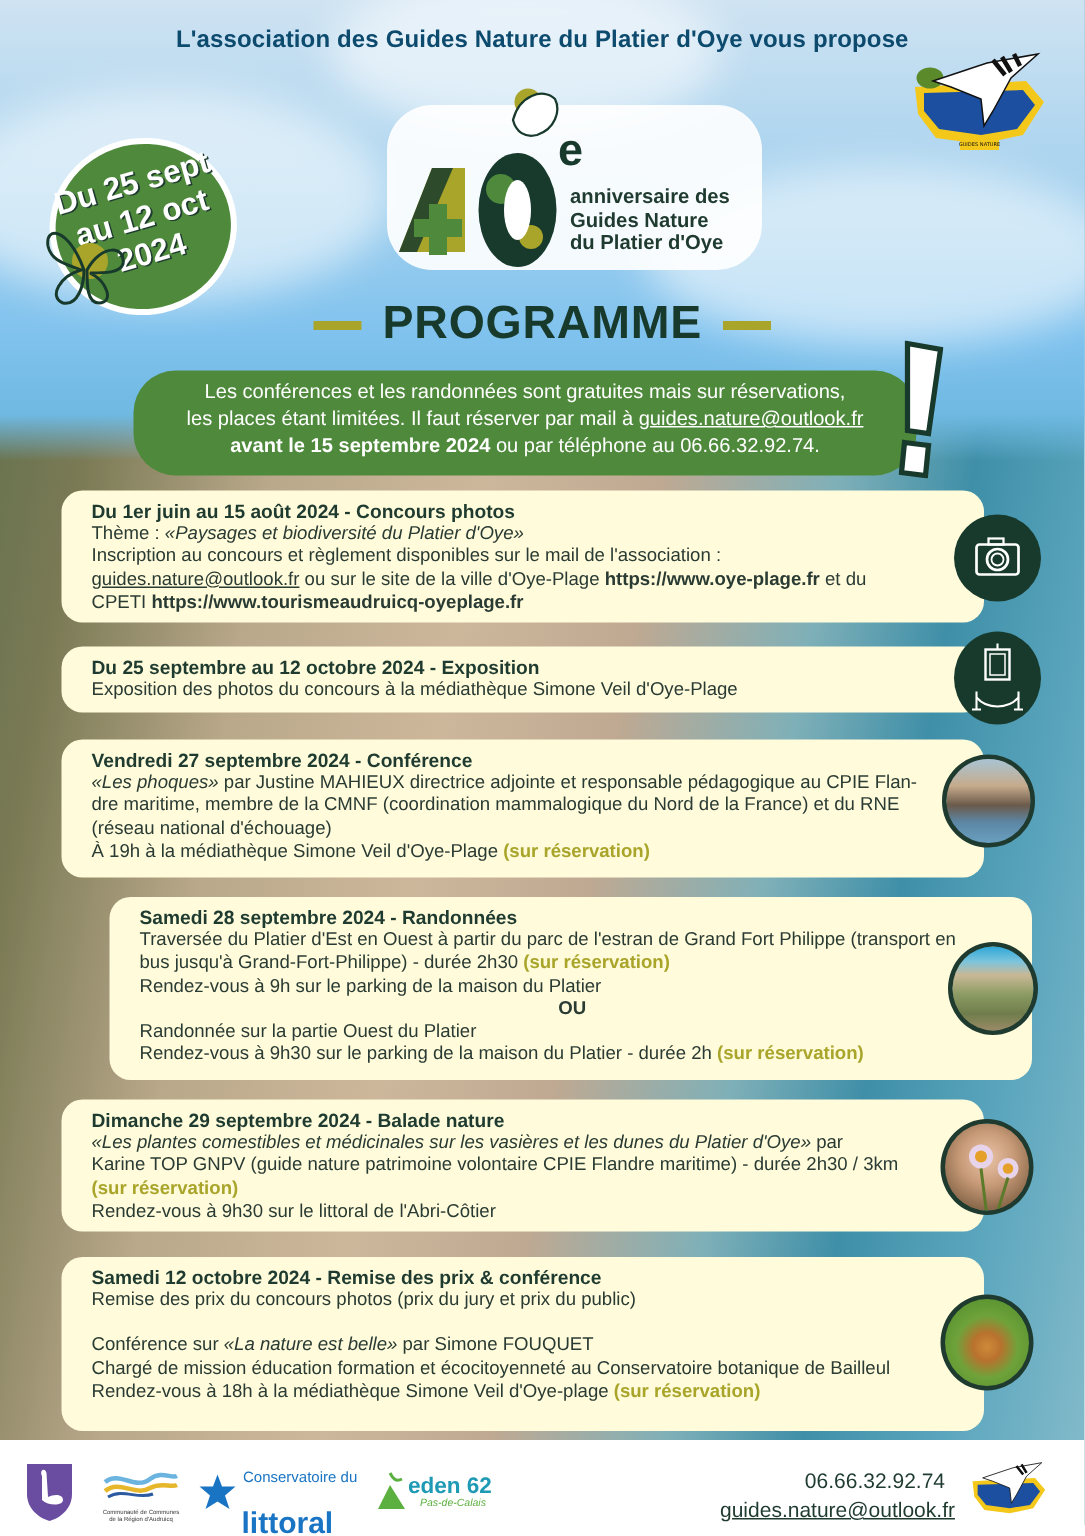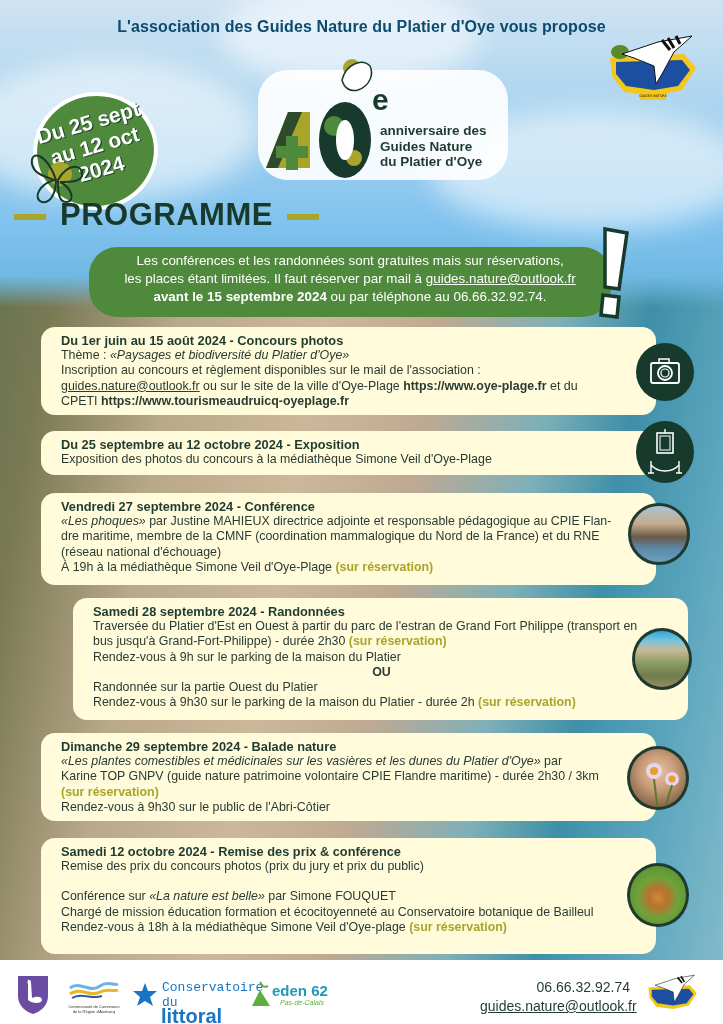--- a/index.html
+++ b/index.html
@@ -21,21 +21,21 @@
 
   .date-badge { position:absolute; left:33px; top:92px; width:125px; height:118px; border-radius:50%;
     background:#4f8a3c; border:4px solid #ffffff; transform: rotate(-8deg); }
   .date-badge .txt { position:absolute; left:0; right:0; top:14px; text-align:center; color:#fff; font-weight:bold;
     font-size:21px; line-height:24px; text-shadow: 1px 1px 0 #1f3b30; transform: rotate(-8deg); }
   .butterfly { position:absolute; left:26px; top:150px; width:62px; height:56px; }
 
   .anniv { position:absolute; left:258px; top:50px; width:250px; height:130px; }
   .anniv-text { position:absolute; left:380px; top:123px; font-weight:bold; font-size:13.5px; line-height:15.5px; color:#1f3b30; }
 
-  .programme-title { position:absolute; top:197px; left:0; width:723px; text-align:left; font-size:31px; font-weight:bold; color:#183a2c; letter-spacing:0.5px; }
+  .programme-title { position:absolute; top:197px; left:0; width:723px; text-align:center; font-size:31px; font-weight:bold; color:#183a2c; letter-spacing:0.5px; }
   .dash { display:inline-block; width:32px; height:6px; background:#a9a52b; vertical-align:middle; margin:0 14px; }
 
   .notice { position:absolute; left:89px; top:247px; width:522px; height:70px; background:#4f8a3c; border-radius:28px;
     color:#fff; font-size:13.4px; line-height:18px; text-align:center; padding-top:5px; }
   .notice a { color:#fff; text-decoration: underline; }
   .notice b { font-weight:bold; }
   .exclaim { position:absolute; left:599px; top:227px; width:30px; height:92px; }
 
   .card { position:absolute; left:41px; width:615px; background:#fffbdb; border-radius:14px; padding:6px 18px 6px 20px;
     font-size:12.4px; line-height:15.2px; color:#2a3b33; }
@@ -167,21 +167,21 @@
   <div>Randonnée sur la partie Ouest du Platier</div>
   <div><span>Rendez-vous à 9h30 sur le parking de la maison du Platier - durée 2h </span><span class="res">(sur réservation)</span></div>
 </div>
 <div class="circ" style="left:632px;top:628px;width:60px;height:62px;background:linear-gradient(180deg,#2ea7d8 0%,#7cc4dc 18%,#c9b895 34%,#8a9a62 58%,#6f7d4c 80%,#9a8a66 100%);"></div>
 
 <div class="card" style="top:733px;height:88px;">
   <div class="title">Dimanche 29 septembre 2024 - Balade nature</div>
   <div><span class="em">«Les plantes comestibles et médicinales sur les vasières et les dunes du Platier d'Oye»</span><span> par</span></div>
   <div>Karine TOP GNPV (guide nature patrimoine volontaire CPIE Flandre maritime) - durée 2h30 / 3km</div>
   <div class="res">(sur réservation)</div>
-  <div>Rendez-vous à 9h30 sur le public de l'Abri-Côtier</div>
+  <div>Rendez-vous à 9h30 sur le littoral de l'Abri-Côtier</div>
 </div>
 <div class="circ" style="left:627px;top:746px;width:62px;height:64px;background:radial-gradient(circle at 50% 40%,#e9c3a8 0%,#c89b78 40%,#8b6a4c 75%,#6e5440 100%);">
   <svg viewBox="0 0 62 64" width="62" height="64">
     <circle cx="24" cy="22" r="8" fill="#e8d4ea"></circle>
       <circle cx="24" cy="22" r="4" fill="#e5a02a"></circle>
     <circle cx="42" cy="30" r="7" fill="#e8d4ea"></circle>
       <circle cx="42" cy="30" r="3.5" fill="#e5a02a"></circle>
     <path d="M24 30 L28 62 M42 36 L34 62" stroke="#5b7a2a" stroke-width="2"></path>
   </svg>
 </div>
@@ -208,21 +208,21 @@
   </svg>
   <div style="font-size:4px;line-height:5px;text-align:center;color:#333;">
     <div>Communauté de Communes</div>
     <div>de la Région d'Audruicq</div>
   </div>
 </div>
 <div style="position:absolute;left:132px;top:980px;width:108px;height:30px;">
   <svg style="position:absolute;left:0;top:2px;" width="26" height="26" viewBox="0 0 26 26">
     <path d="M13 1 L16 9 L25 9 L18 15 L21 24 L13 19 L5 24 L8 15 L1 9 L10 9 Z" fill="#1a74c4"></path>
   </svg>
-  <div style="position:absolute;left:30px;top:0;font-size:13px;color:#1a74c4;font-family:Liberation Mono, monospace;">Conservatoire du</div>
+  <div style="position:absolute;left:30px;top:0;font-size:10px;color:#1a74c4;">Conservatoire du</div>
   <div style="position:absolute;left:29px;top:8px;font-size:20px;font-weight:bold;color:#1a74c4;margin-top:17px;">littoral</div>
 </div>
 <div style="position:absolute;left:250px;top:980px;width:90px;height:30px;">
   <svg style="position:absolute;left:0;top:0;" width="22" height="28" viewBox="0 0 22 28">
     <path d="M2 26 L10 10 L20 26 Z" fill="#5cb040"></path>
     <path d="M10 2 C12 6 14 8 18 6" stroke="#5cb040" stroke-width="2" fill="none"></path>
   </svg>
   <div style="position:absolute;left:22px;top:2px;font-size:15px;font-weight:bold;color:#1f9ab4;">eden 62</div>
   <div style="position:absolute;left:30px;top:19px;font-size:7px;font-style:italic;color:#5cb040;">Pas-de-Calais</div>
 </div>

